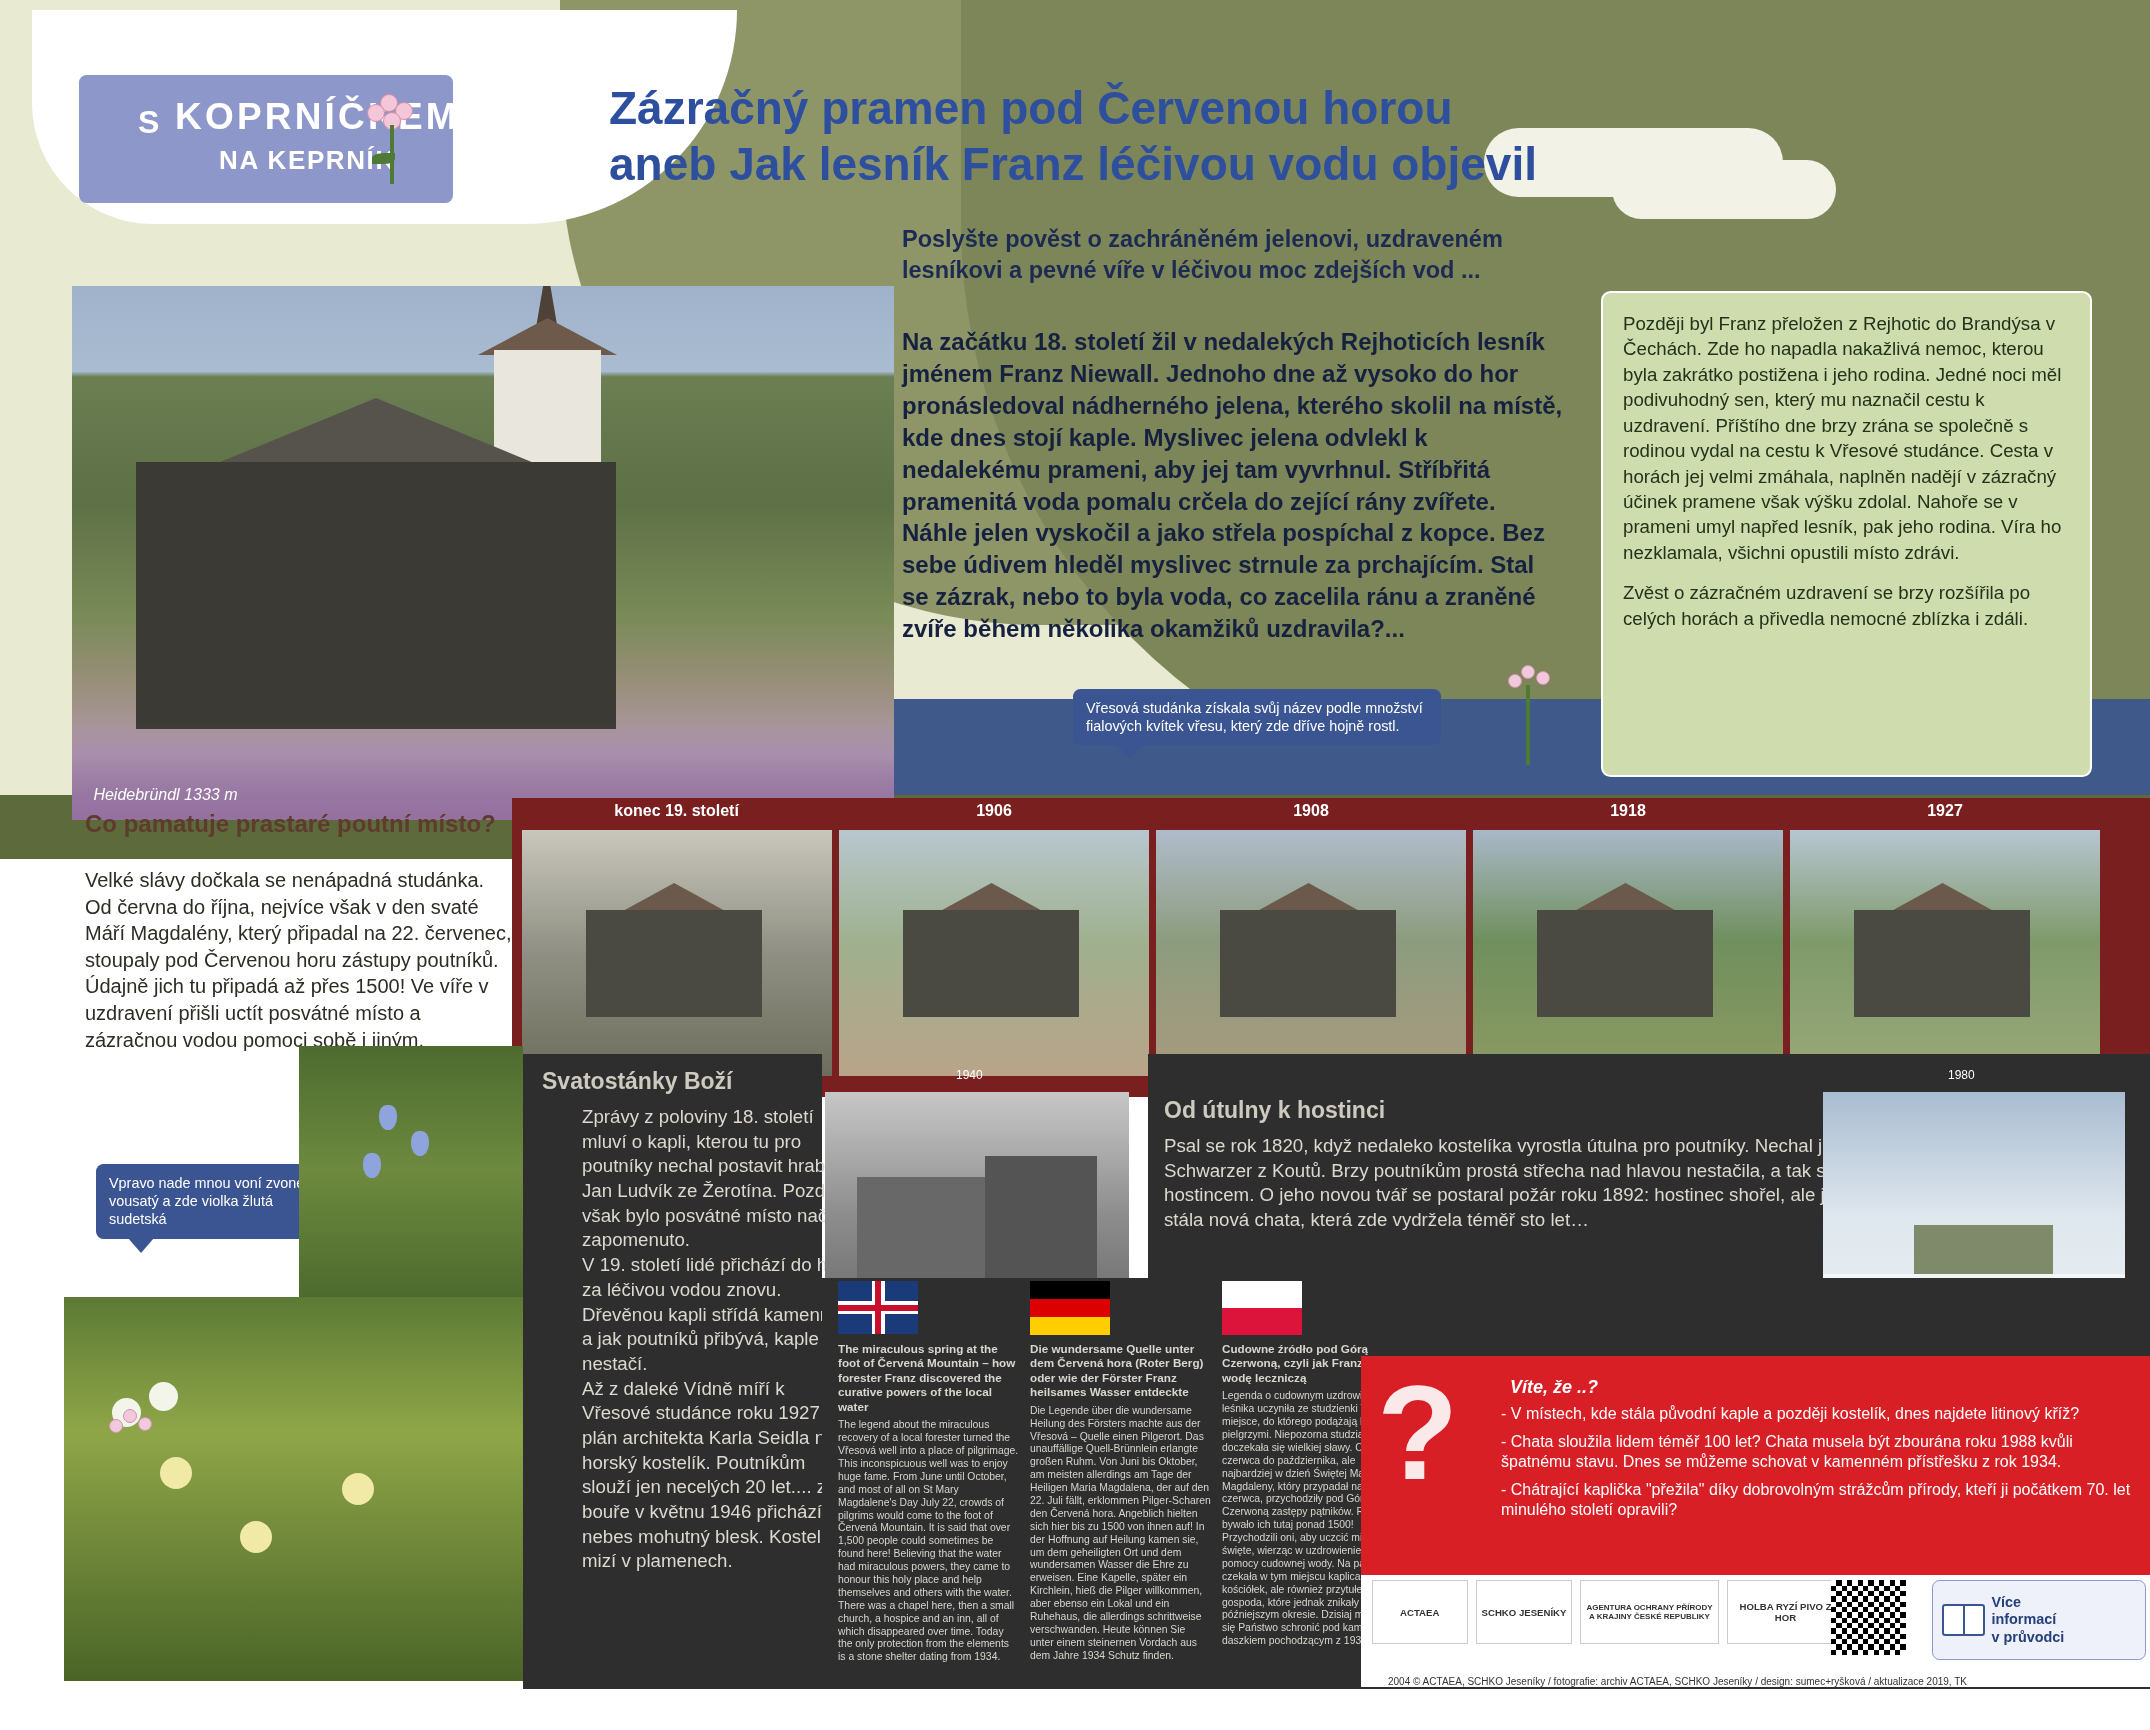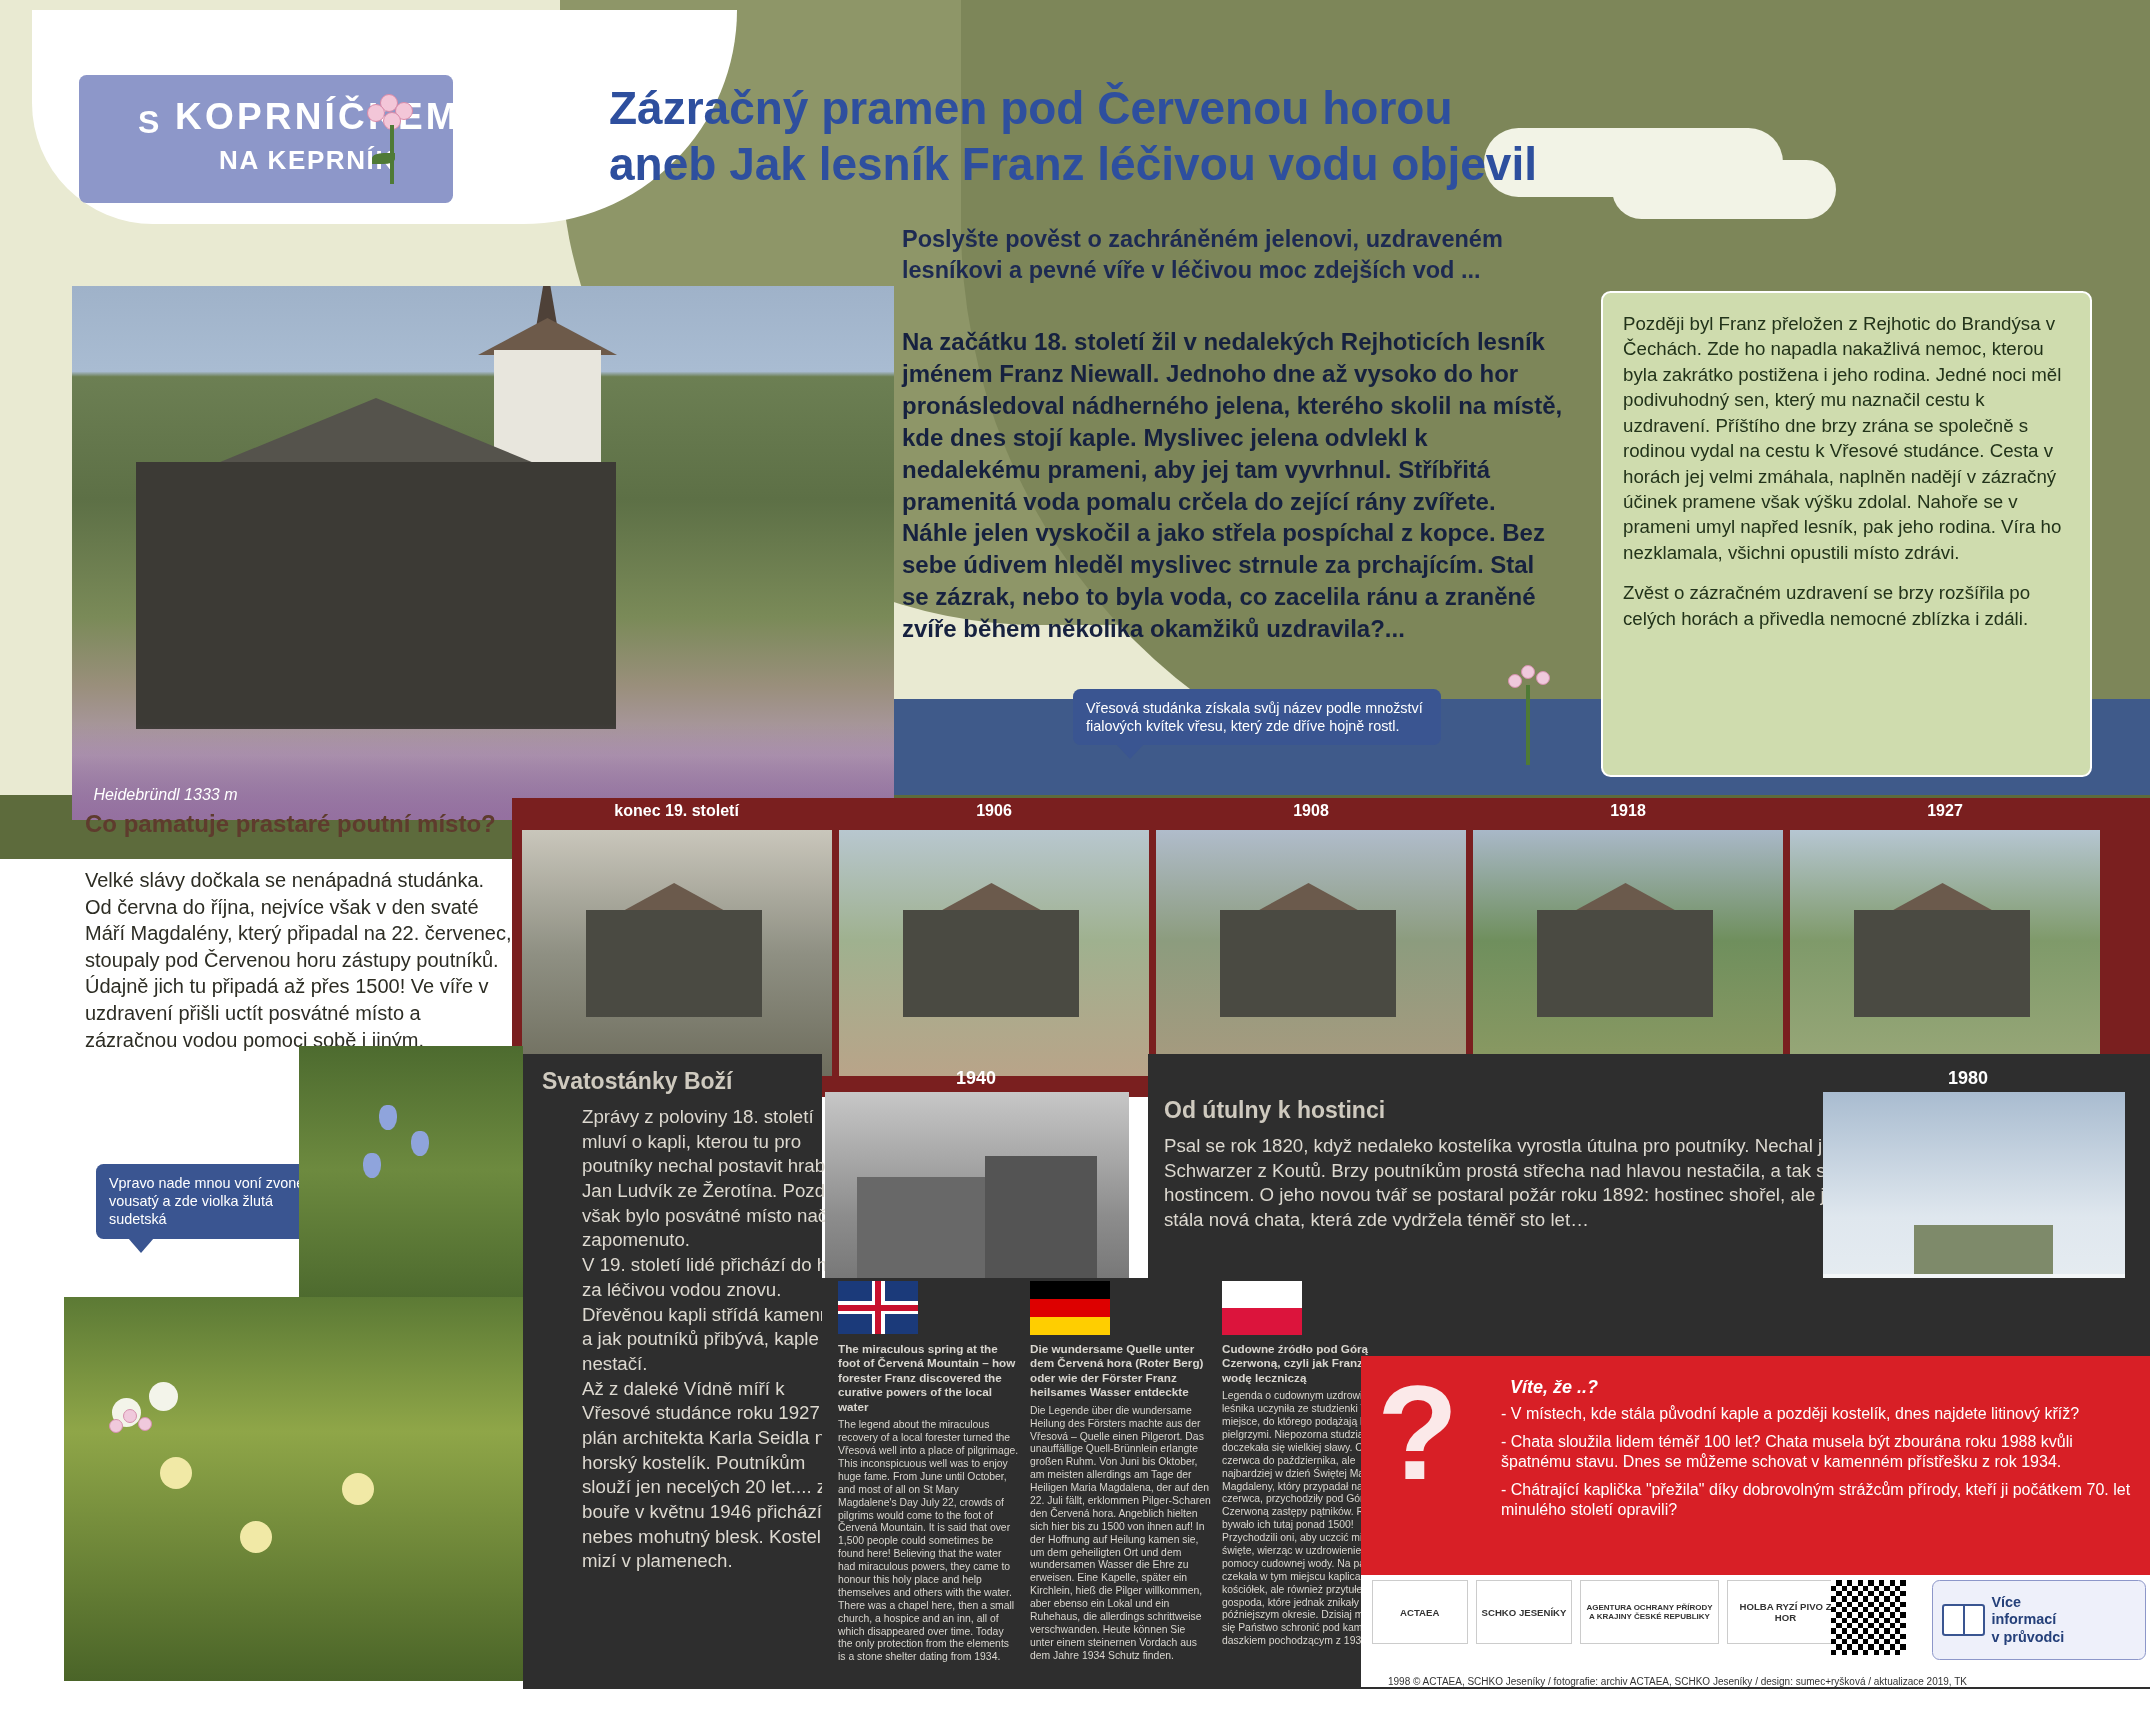--- a/index.html
+++ b/index.html
@@ -230,21 +230,21 @@
     left:1823px; top:1092px; width:302px; height:278px;
     background: linear-gradient(to bottom,#a9bcd0,#dfe7ee 45%,#eef2f5);
   }
   .photo-1980 .hut {
     position:absolute; left:91px; top:133px; width:139px; height:64px; background:#7e8a6a;
   }
   .photo-1980 .snow {
     position:absolute; left:0; bottom:0; width:100%; height:96px; background:#f3f6f8;
   }
   .yr-label {
-    position:absolute; color:#ffffff; font-size:18px; font-weight:bold;
+    position:absolute; color:#ffffff; font-size:12px; font-weight:normal;
   }
   .panel-grey-left {
     left:0; top:798px; width:523px; height:299px;
     background:#a9a89b;
   }
   .panel-left-title {
     position:absolute; left:85px; top:809px; width:422px;
     color:#5e3b2d; font-size:24px; font-weight:bold; line-height:1.22;
   }
   .panel-left-body {
@@ -544,21 +544,21 @@
 
   <div class="guide-box">
     <div class="bk"></div>
     <div class="gt">
       <div>Více</div>
       <div>informací</div>
       <div>v průvodci</div>
     </div>
   </div>
 
-  <div class="footer-credit">1998 © ACTAEA, SCHKO Jeseníky / fotografie: archiv ACTAEA, SCHKO Jeseníky / design: sumec+ryšková / aktualizace 2019, TK</div>
+  <div class="footer-credit">2004 © ACTAEA, SCHKO Jeseníky / fotografie: archiv ACTAEA, SCHKO Jeseníky / design: sumec+ryšková / aktualizace 2019, TK</div>
 
   <div class="deco-flower" style="left:1505px; top:665px; width:64px; height:107px;">
     <span class="p" style="left:16px;top:0;"></span>
     <span class="p" style="left:31px;top:6.4px;"></span>
     <span class="p" style="left:3.2px;top:8.5px;"></span>
     <span class="st" style="left:21.4px;top:20px;height:80px;"></span>
   </div>
   <div class="deco-flower" style="left:107px; top:1409px; width:64px; height:85px;">
     <span class="p" style="left:16px;top:0;"></span>
     <span class="p" style="left:31px;top:7.5px;"></span>

